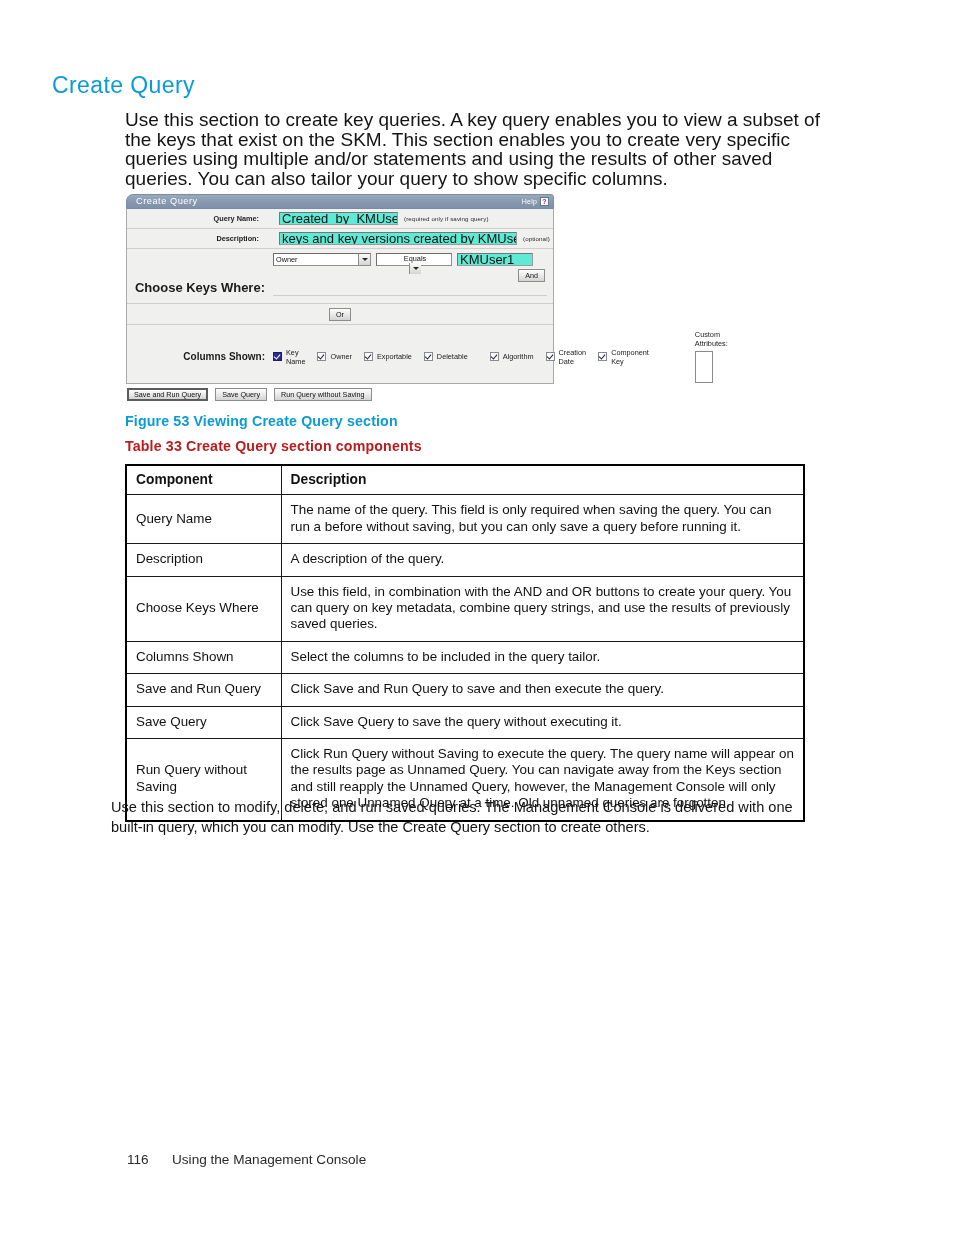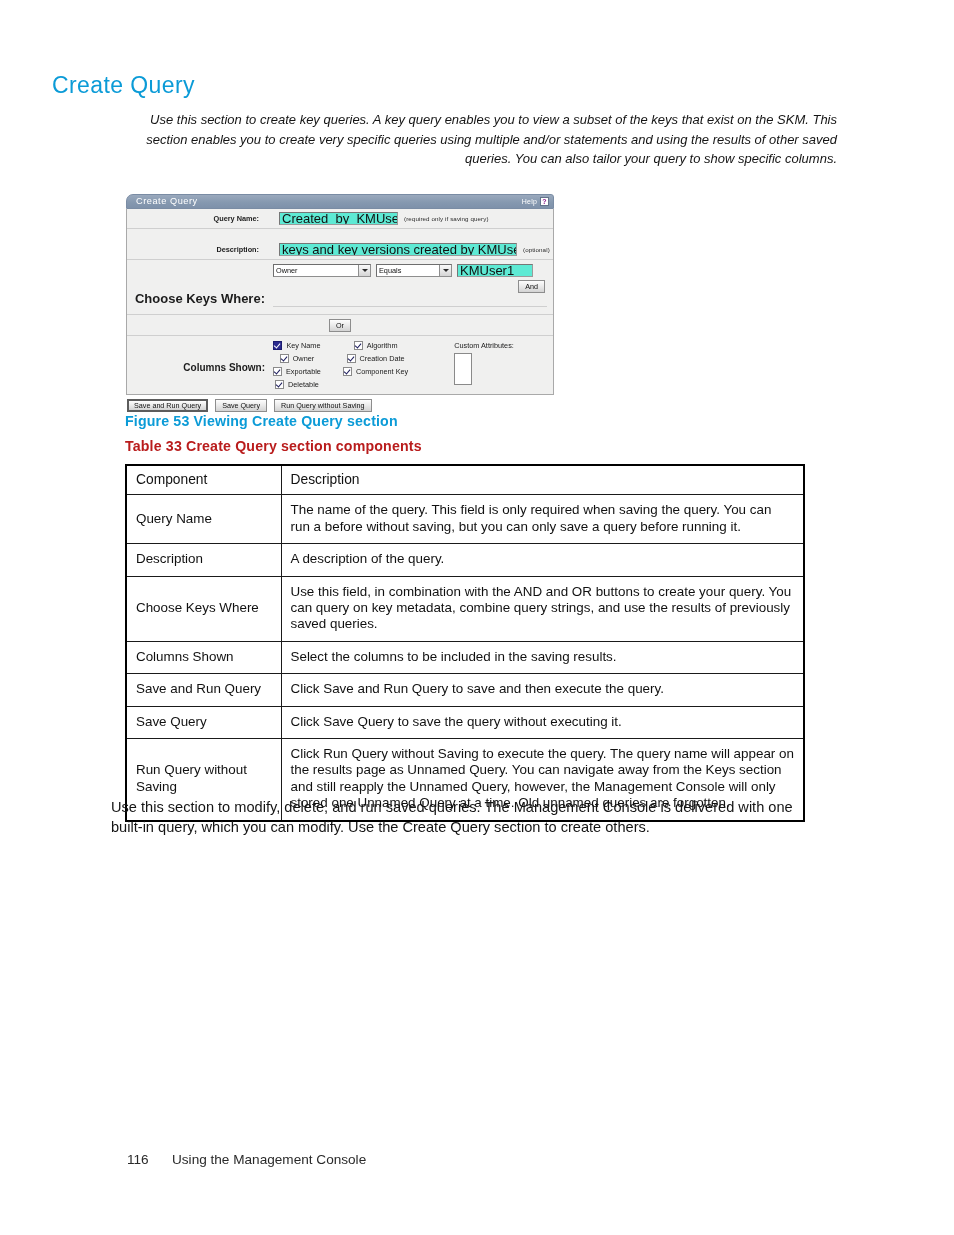--- a/index.html
+++ b/index.html
@@ -26,25 +26,24 @@
     letter-spacing: 0.4px;
     color: #0b9bd7;
   }
 
   
   .intro-para {
     position: absolute;
     left: 125px;
     top: 110px;
     width: 712px;
-    font-size: 13px;
+    font-size: 19px;
     line-height: 19.5px;
     color: #141414;
-    text-align: right;
-    font-style: italic;
+    text-align: left;
   }
   .outro-para {
     position: absolute;
     left: 111px;
     top: 798px;
     width: 716px;
     font-size: 14.6px;
     line-height: 19.5px;
     color: #141414;
   }
@@ -122,21 +121,21 @@
     padding-right: 20px;
     font-size: 7.3px;
     font-weight: bold;
     color: #1c1c1c;
     box-sizing: border-box;
     flex: none;
   }
   .fctl { display: flex; align-items: center; gap: 6px; flex: 1; }
 
   .row-name { height: 20px; }
-  .row-desc { height: 20px; margin-top: 11px; }
+  .row-desc { height: 20px; }
   .row-keys { height: 55px; align-items: stretch; padding: 0; }
   .row-or   { height: 21px; justify-content: center; }
   .row-cols { height: 58px; align-items: stretch; padding: 0; }
 
   .txtbox {
     background: #5eead4;
     border: 1px solid #9b9b9b;
     border-top-color: #767676;
     border-left-color: #767676;
     height: 11px;
@@ -168,21 +167,21 @@
     height: 11px;
     display: flex;
     align-items: center;
     justify-content: space-between;
     font-size: 7.3px;
     color: #111;
     box-sizing: content-box;
     padding-left: 2px;
   }
   .sel.w-field { width: 94px; }
-  .sel.w-op    { width: 72px; }
+  .sel.w-op    { width: 72px; flex-direction: column; }
   .sel-arrow {
     width: 11px;
     height: 11px;
     background: linear-gradient(to bottom, #fbfbfb, #d4d4d4);
     border-left: 1px solid #8e8e8e;
     display: flex;
     align-items: center;
     justify-content: center;
     flex: none;
   }
@@ -226,21 +225,21 @@
   
   .cols-wrap { flex: 1; display: flex; align-items: flex-start; padding-top: 5px; }
   .cols-left {
     width: 146px; flex: none;
     text-align: right; padding-right: 8px;
     font-size: 10px; font-weight: bold; color: #1c1c1c;
     box-sizing: border-box;
     align-self: center;
   }
   .cols-groups { display: flex; gap: 22px; flex: 1; }
-  .cbgroup { display: flex; flex-direction: column; gap: 4px; align-items: center; }
+  .cbgroup { display: flex; flex-direction: row; gap: 12px; }
   .cbitem { display: flex; align-items: center; gap: 4px; font-size: 7.3px; color: #1a1a1a; }
   .cbox {
     width: 7px; height: 7px;
     border: 1px solid #8a8a8a;
     background: #ffffff;
     position: relative;
     flex: none;
   }
   .cbox.focused { background: #2b2b8f; border-color: #1b1b6f; }
   .cbox::after {
@@ -303,21 +302,21 @@
   .comp-table th, .comp-table td {
     border: 1px solid #1a1a1a;
     padding: 7px 9px 8px 9px;
     font-size: 13.4px;
     line-height: 16.4px;
     vertical-align: middle;
     color: #111;
     text-align: left;
   }
   .comp-table th {
-    font-weight: normal;
+    font-weight: bold;
     font-size: 13.8px;
     padding-top: 6px;
     padding-bottom: 6px;
   }
   .comp-table col.c1 { width: 155px; }
   .comp-table col.c2 { width: 523px; }
 
   
   .footer {
     position: absolute;
@@ -473,21 +472,21 @@
     <tr>
       <td>Description</td>
       <td>A description of the query.</td>
     </tr>
     <tr>
       <td>Choose Keys Where</td>
       <td>Use this field, in combination with the AND and OR buttons to create your query. You can query on key metadata, combine query strings, and use the results of previously saved queries.</td>
     </tr>
     <tr>
       <td>Columns Shown</td>
-      <td>Select the columns to be included in the saving results.</td>
+      <td>Select the columns to be included in the query tailor.</td>
     </tr>
     <tr>
       <td>Save and Run Query</td>
       <td>Click Save and Run Query to save and then execute the query.</td>
     </tr>
     <tr>
       <td>Save Query</td>
       <td>Click Save Query to save the query without executing it.</td>
     </tr>
     <tr>

